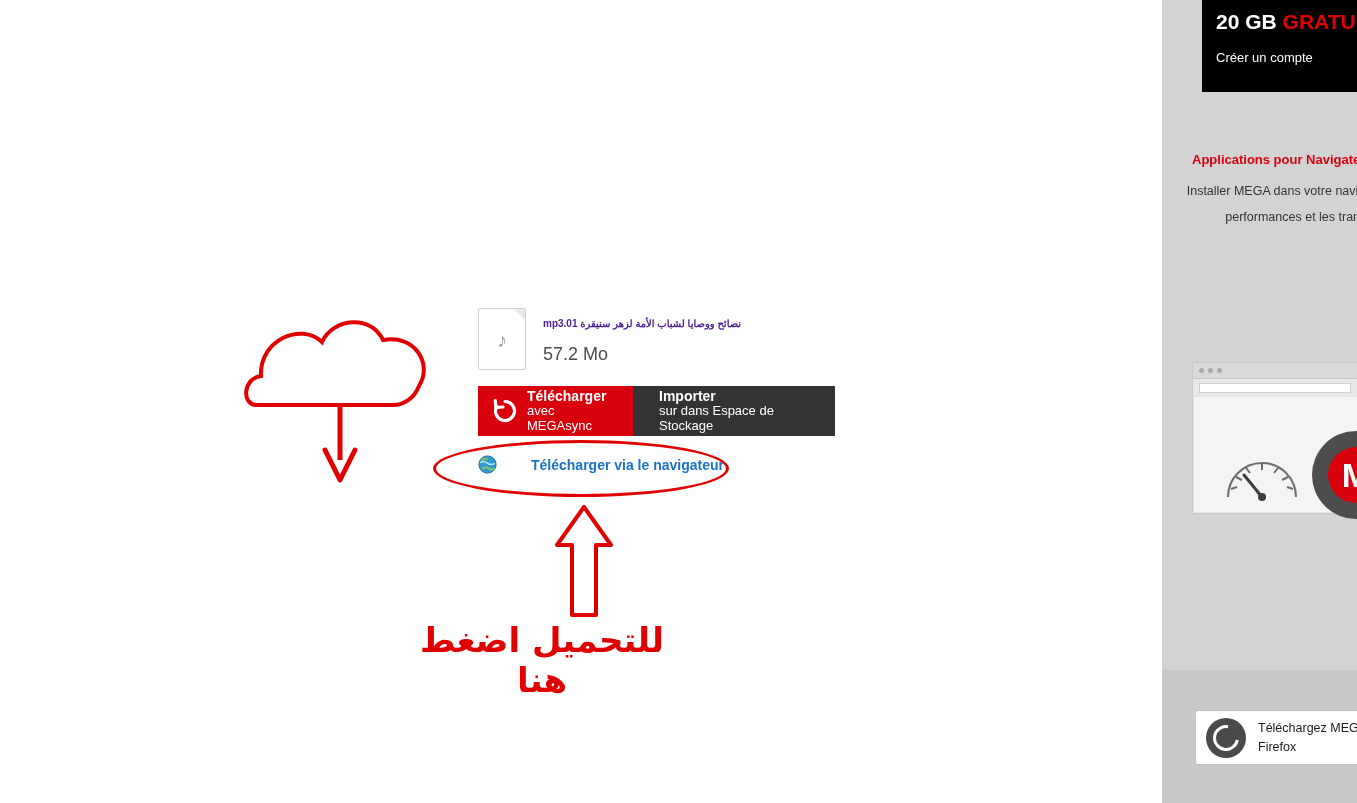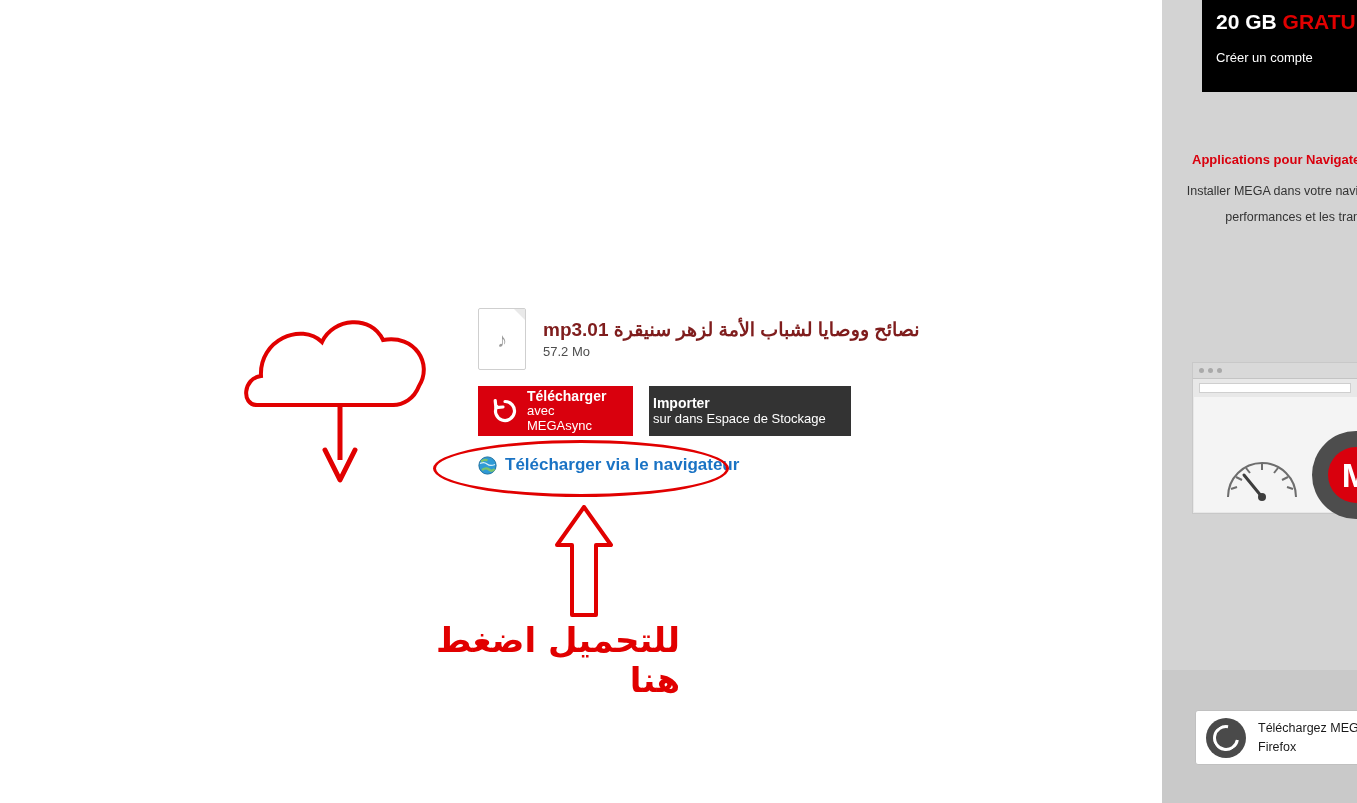--- a/index.html
+++ b/index.html
@@ -74,63 +74,63 @@
     top: 18px;
     text-align: center;
     font-size: 20px;
     color: #9b9b9b;
     line-height: 26px;
   }
   #file-name {
     position: absolute;
     left: 65px;
     top: 10px;
-    font-size: 19px;
-    font-weight: bold;
-    color: #7f1d1d;
+    font-size: 10px;
+    font-weight: bold;
+    color: #4c1d95;
     white-space: nowrap;
     direction: rtl;
     unicode-bidi: plaintext;
   }
   #file-size {
     position: absolute;
     left: 65px;
     top: 36px;
-    font-size: 13px;
+    font-size: 18px;
     color: #4d4d4d;
   }
 
   
   #buttons {
     position: absolute;
     left: 478px;
     top: 386px;
     display: flex;
-    gap: 16px;
+    gap: 0;
   }
   .big-btn {
     height: 50px;
     border: 0;
     cursor: pointer;
     color: #ffffff;
     display: flex;
     align-items: center;
     padding: 0 14px;
     box-sizing: border-box;
     text-align: left;
     font-family: "Liberation Sans", sans-serif;
   }
   #btn-megasync {
     background: #d9000d;
     width: 155px;
   }
   #btn-import {
     background: #333333;
     width: 202px;
-    padding-left: 4px;
+    padding-left: 26px;
   }
   .btn-lines {
     line-height: 1.15;
   }
   .btn-line1 {
     font-size: 14px;
     font-weight: bold;
     display: block;
   }
   .btn-line2 {
@@ -154,22 +154,23 @@
     gap: 8px;
     text-decoration: none;
   }
   #browser-link .globe {
     width: 19px;
     height: 19px;
     flex: 0 0 auto;
   }
   #browser-link-label {
     color: #1a73c4;
-    font-size: 17px;
-    font-weight: bold;
+    font-size: 14px;
+    font-weight: bold;
+    margin-left: 26px;
   }
 
   
   #annotation-ellipse {
     position: absolute;
     left: 433px;
     top: 440px;
     width: 290px;
     height: 51px;
     border: 3px solid #e10000;
@@ -183,24 +184,24 @@
     left: 553px;
     top: 505px;
     width: 62px;
     height: 112px;
     pointer-events: none;
   }
 
   
   #annotation-text {
     position: absolute;
-    left: 380px;
+    left: 392px;
     top: 620px;
     width: 300px;
-    text-align: right;
+    text-align: center;
     color: #e10000;
     font-size: 34px;
     font-weight: bold;
     direction: rtl;
     font-family: "DejaVu Sans", sans-serif;
   }
 
   
   #sidebar {
     position: absolute;

